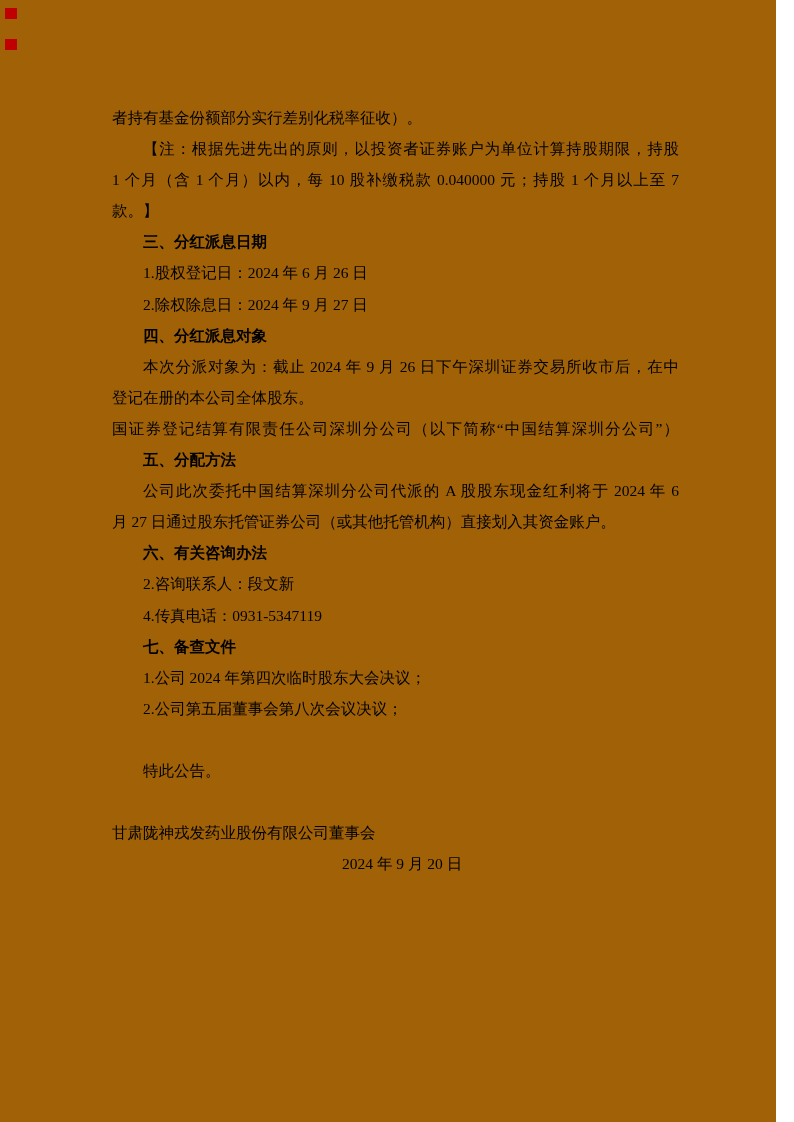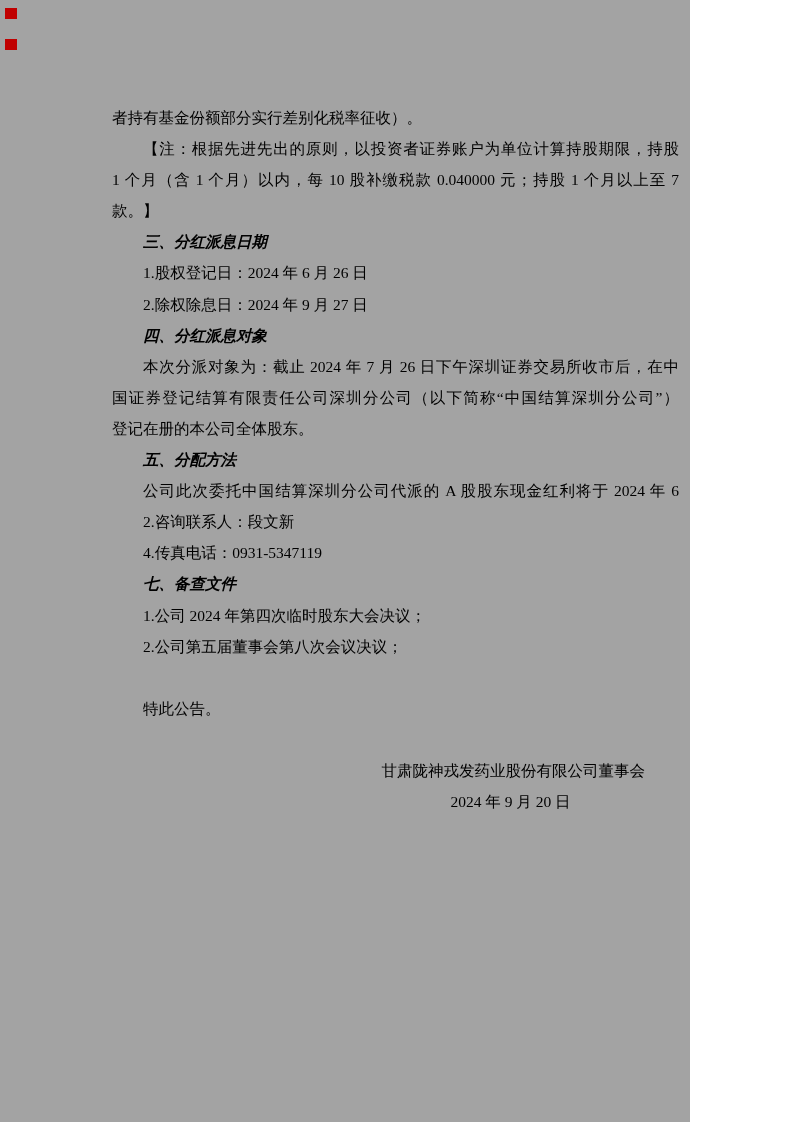--- a/index.html
+++ b/index.html
@@ -3,22 +3,22 @@
 <meta charset="utf-8">
 <style>
   html, body { margin: 0; padding: 0; }
   body {
     width: 794px; height: 1122px;
     background: #ffffff;
     font-family: "Liberation Serif", "DejaVu Serif", serif;
   }
   .page {
     position: relative;
-    width: 690px; height: 1122px;
-    background: #a3a3a3;
+    width: 776px; height: 1122px;
+    background: #a16207;
     overflow: hidden;
     color: #000000;
   }
   .red-mark {
     position: absolute;
     width: 12px; height: 11px;
   }
   .doc {
     position: absolute;
     left: 112px; top: 102px;
@@ -30,53 +30,55 @@
     height: 31.1px;
     line-height: 31.1px;
     white-space: nowrap;
     text-align: left;
   }
   .indent { padding-left: 31px; }
   .fill {
     text-align: justify;
     text-align-last: justify;
   }
-  .heading { font-weight: bold; font-style: italic; }
+  .heading { font-weight: bold; }
   .blank { }
   .sig-company {
-    text-align: right;
+    text-align: left;
     padding-right: 34px;
   }
   .sig-date {
-    text-align: center;
+    text-align: left;
     padding-left: 230px;
   }
 </style>
 </head>
 <body>
 
 <div class="page">
   <div>
       <div class="red-mark" style="left: 5px; top: 8px; background: rgb(192, 0, 0);"></div>
       <div class="red-mark" style="left: 5px; top: 39px; background: rgb(192, 0, 0);"></div>
     </div>
   <div class="doc">
       <div class="line">者持有基金份额部分实行差别化税率征收）。</div>
       <div class="line indent fill">【注：根据先进先出的原则，以投资者证券账户为单位计算持股期限，持股</div>
       <div class="line fill">1 个月（含 1 个月）以内，每 10 股补缴税款 0.040000 元；持股 1 个月以上至 7</div>
       <div class="line">款。】</div>
       <div class="line indent heading">三、分红派息日期</div>
       <div class="line indent">1.股权登记日：2024 年 6 月 26 日</div>
       <div class="line indent">2.除权除息日：2024 年 9 月 27 日</div>
       <div class="line indent heading">四、分红派息对象</div>
-      <div class="line indent fill">本次分派对象为：截止 2024 年 7 月 26 日下午深圳证券交易所收市后，在中</div>
+      <div class="line indent fill">本次分派对象为：截止 2024 年 9 月 26 日下午深圳证券交易所收市后，在中</div>
+      <div class="line">登记在册的本公司全体股东。</div>
       <div class="line fill">国证券登记结算有限责任公司深圳分公司（以下简称“中国结算深圳分公司”）</div>
-      <div class="line">登记在册的本公司全体股东。</div>
       <div class="line indent heading">五、分配方法</div>
       <div class="line indent fill">公司此次委托中国结算深圳分公司代派的 A 股股东现金红利将于 2024 年 6</div>
+      <div class="line">月 27 日通过股东托管证券公司（或其他托管机构）直接划入其资金账户。</div>
+      <div class="line indent heading">六、有关咨询办法</div>
       <div class="line indent">2.咨询联系人：段文新</div>
       <div class="line indent">4.传真电话：0931-5347119</div>
       <div class="line indent heading">七、备查文件</div>
       <div class="line indent">1.公司 2024 年第四次临时股东大会决议；</div>
       <div class="line indent">2.公司第五届董事会第八次会议决议；</div>
       <div class="line blank"></div>
       <div class="line indent">特此公告。</div>
       <div class="line blank"></div>
       <div class="line sig-company">甘肃陇神戎发药业股份有限公司董事会</div>
       <div class="line sig-date">2024 年 9 月 20 日</div>

